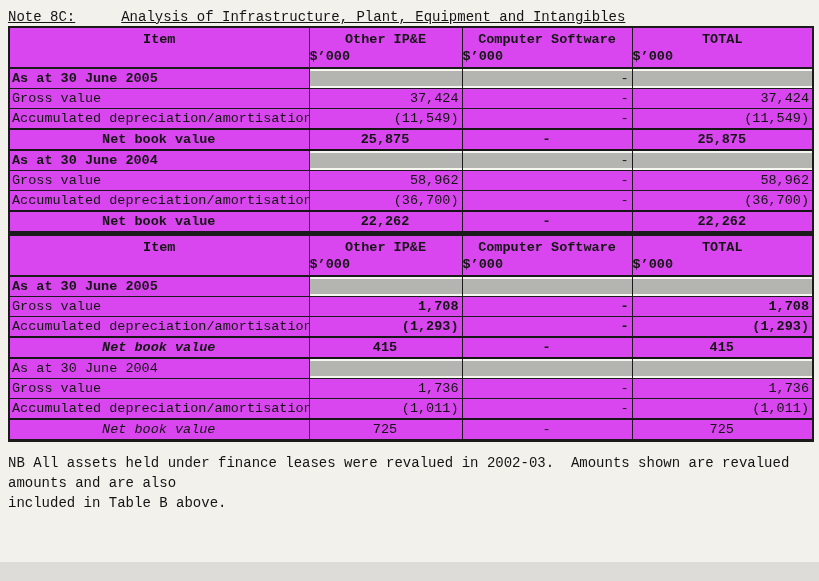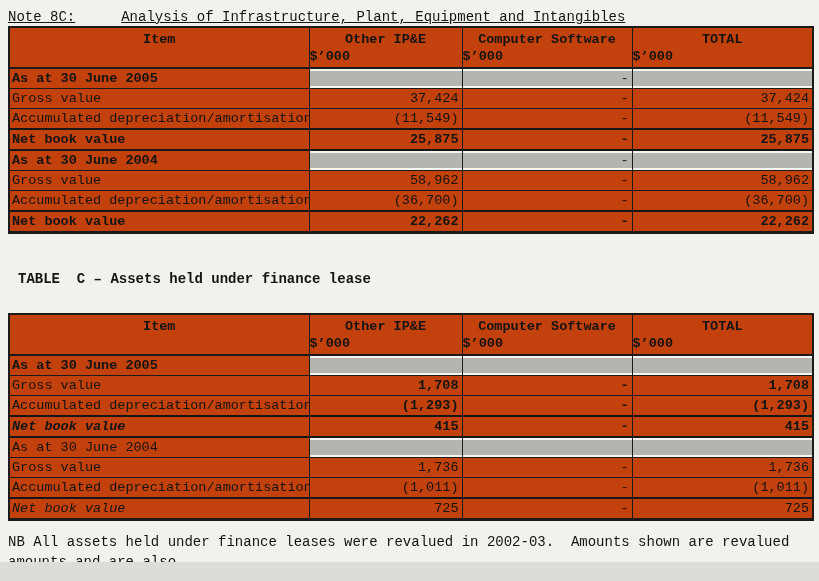--- a/index.html
+++ b/index.html
@@ -13,21 +13,21 @@
   }
   .note-line{padding:8px 0 0 8px;font-size:14px;line-height:18px;}
   .note-label{text-decoration:underline;display:inline-block;margin-right:46px;}
   .note-title{text-decoration:underline;}
   .table-heading{font-weight:bold;font-size:14px;line-height:17px;white-space:pre;}
   .th-b{margin:12px 0 4px 18px;}
   .th-c{margin:37px 0 25px 18px;}
   table.fin-table{
     border-collapse:collapse;table-layout:fixed;
     width:804px;margin-left:8px;
-    background:#c2410c;
+    background:#d946ef;
     border:2px solid #1b1b1b;
     border-bottom-width:3px;
   }
   col.c-item{width:300px;} col.c-v1{width:153px;} col.c-v2{width:170px;} col.c-v3{width:181px;}
   th{
     border:1px solid #1b1b1b;border-bottom:2px solid #1b1b1b;
     padding:0;vertical-align:top;font-size:13.5px;font-weight:bold;
   }
   .h-name{text-align:center;line-height:19px;padding-top:2px;}
   .h-unit{text-align:left;line-height:16px;padding:0 3px 2px 0;min-height:16px;}
@@ -40,21 +40,21 @@
   .cell-value{text-align:right;}
   .bold{font-weight:bold;}
   .italic{font-style:italic;}
   .bold-italic{font-weight:bold;font-style:italic;}
   td.shaded{
     background:linear-gradient(to bottom,
       #f6f5f0 0, #f6f5f0 2px,
       #b4b4b0 2px, #b4b4b0 calc(100% - 2px),
       #f6f5f0 calc(100% - 2px), #f6f5f0 100%);
   }
-  tr.heavy-row td{border-top:2.5px solid #161616;border-bottom:2.5px solid #161616;}
+  tr.heavy-row td{border-top:2.5px solid #161616;border-bottom:2.5px solid #161616;text-align:center;}
   .footnote{
     margin:11px 0 0 8px;font-size:14px;line-height:20px;
     white-space:pre-wrap;
   }
 </style>
 </head>
 <body>
 
 <div class="page">
 
@@ -135,21 +135,20 @@
         </tr>
         <tr class="heavy-row">
           <td class="cell-label bold">Net book value</td>
           <td class="cell-value bold">22,262</td>
           <td class="cell-value bold">-</td>
           <td class="cell-value bold">22,262</td>
         </tr>
       </tbody>
   </table>
 
-  <div class="table-heading th-c">TABLE  C – Assets held under finance lease</div>
 
   <table class="fin-table">
     <colgroup>
         <col class="c-item">
         <col class="c-v1">
         <col class="c-v2">
         <col class="c-v3">
       </colgroup>
     <thead>
       <tr>

